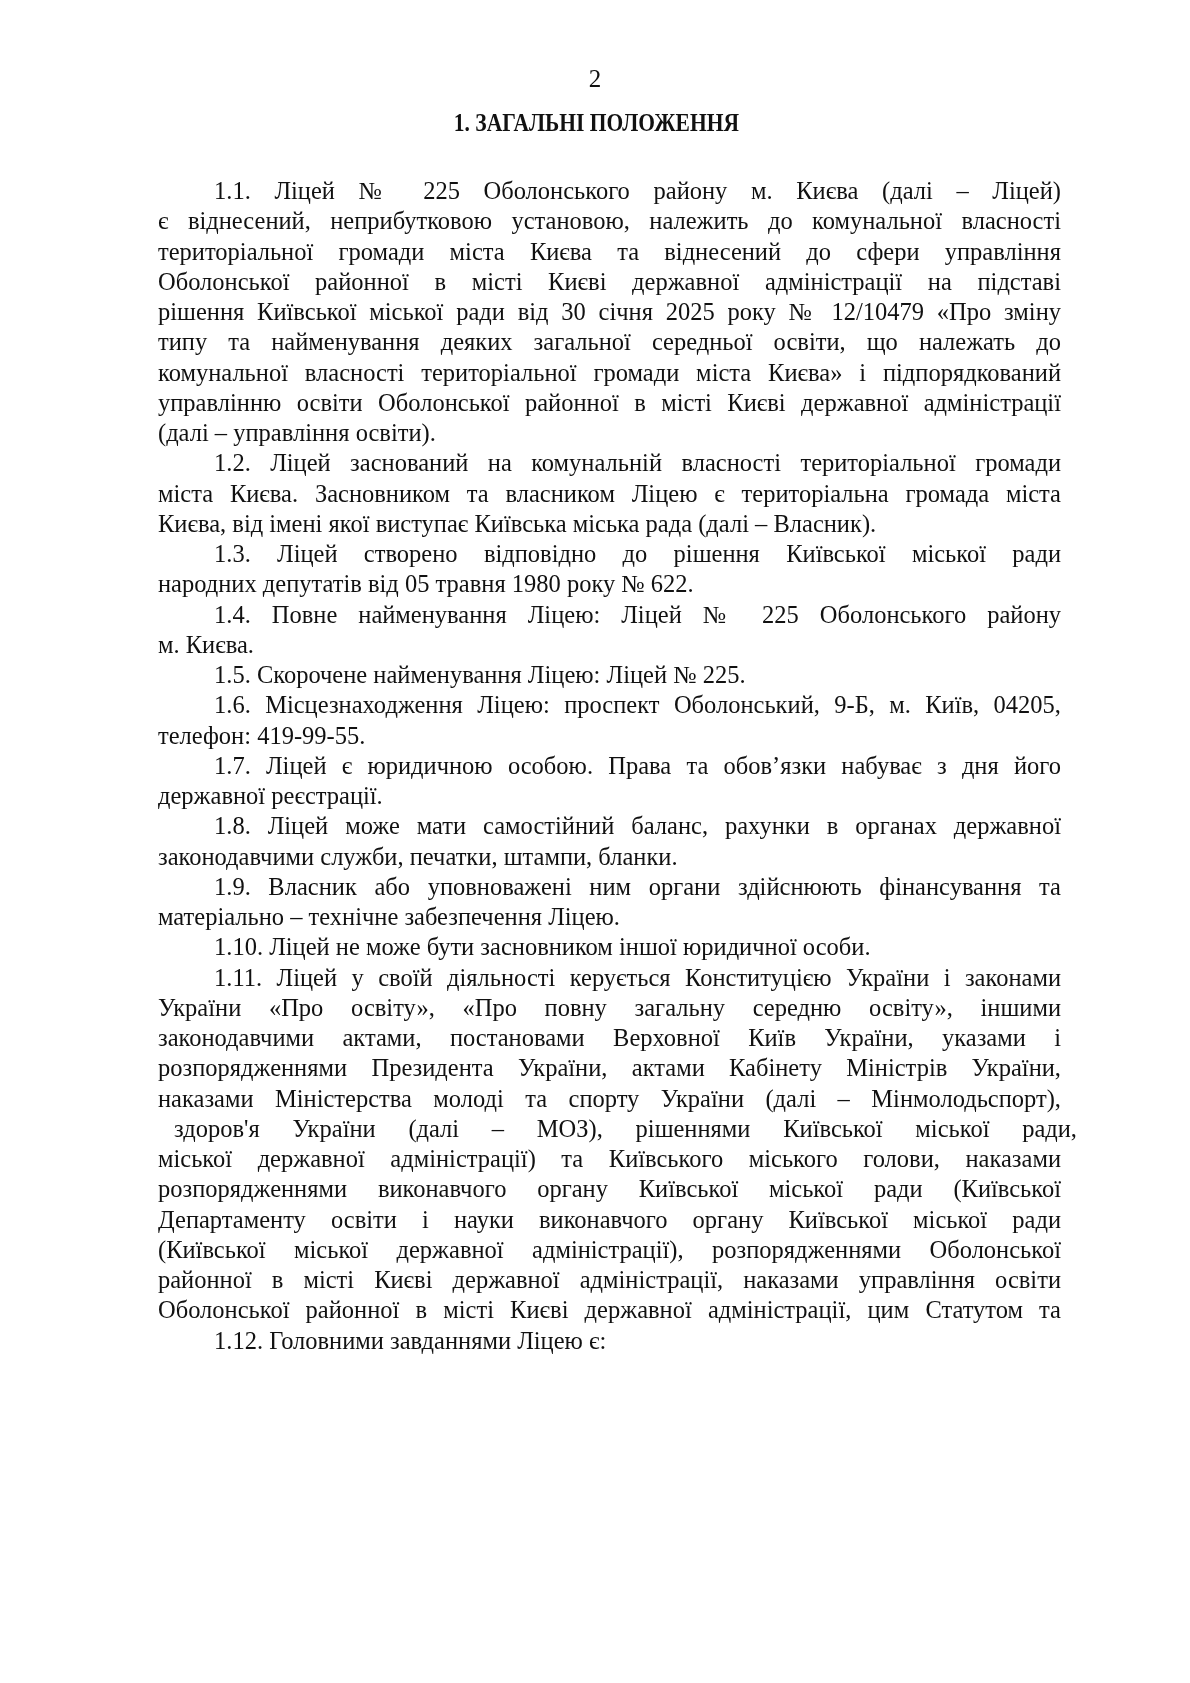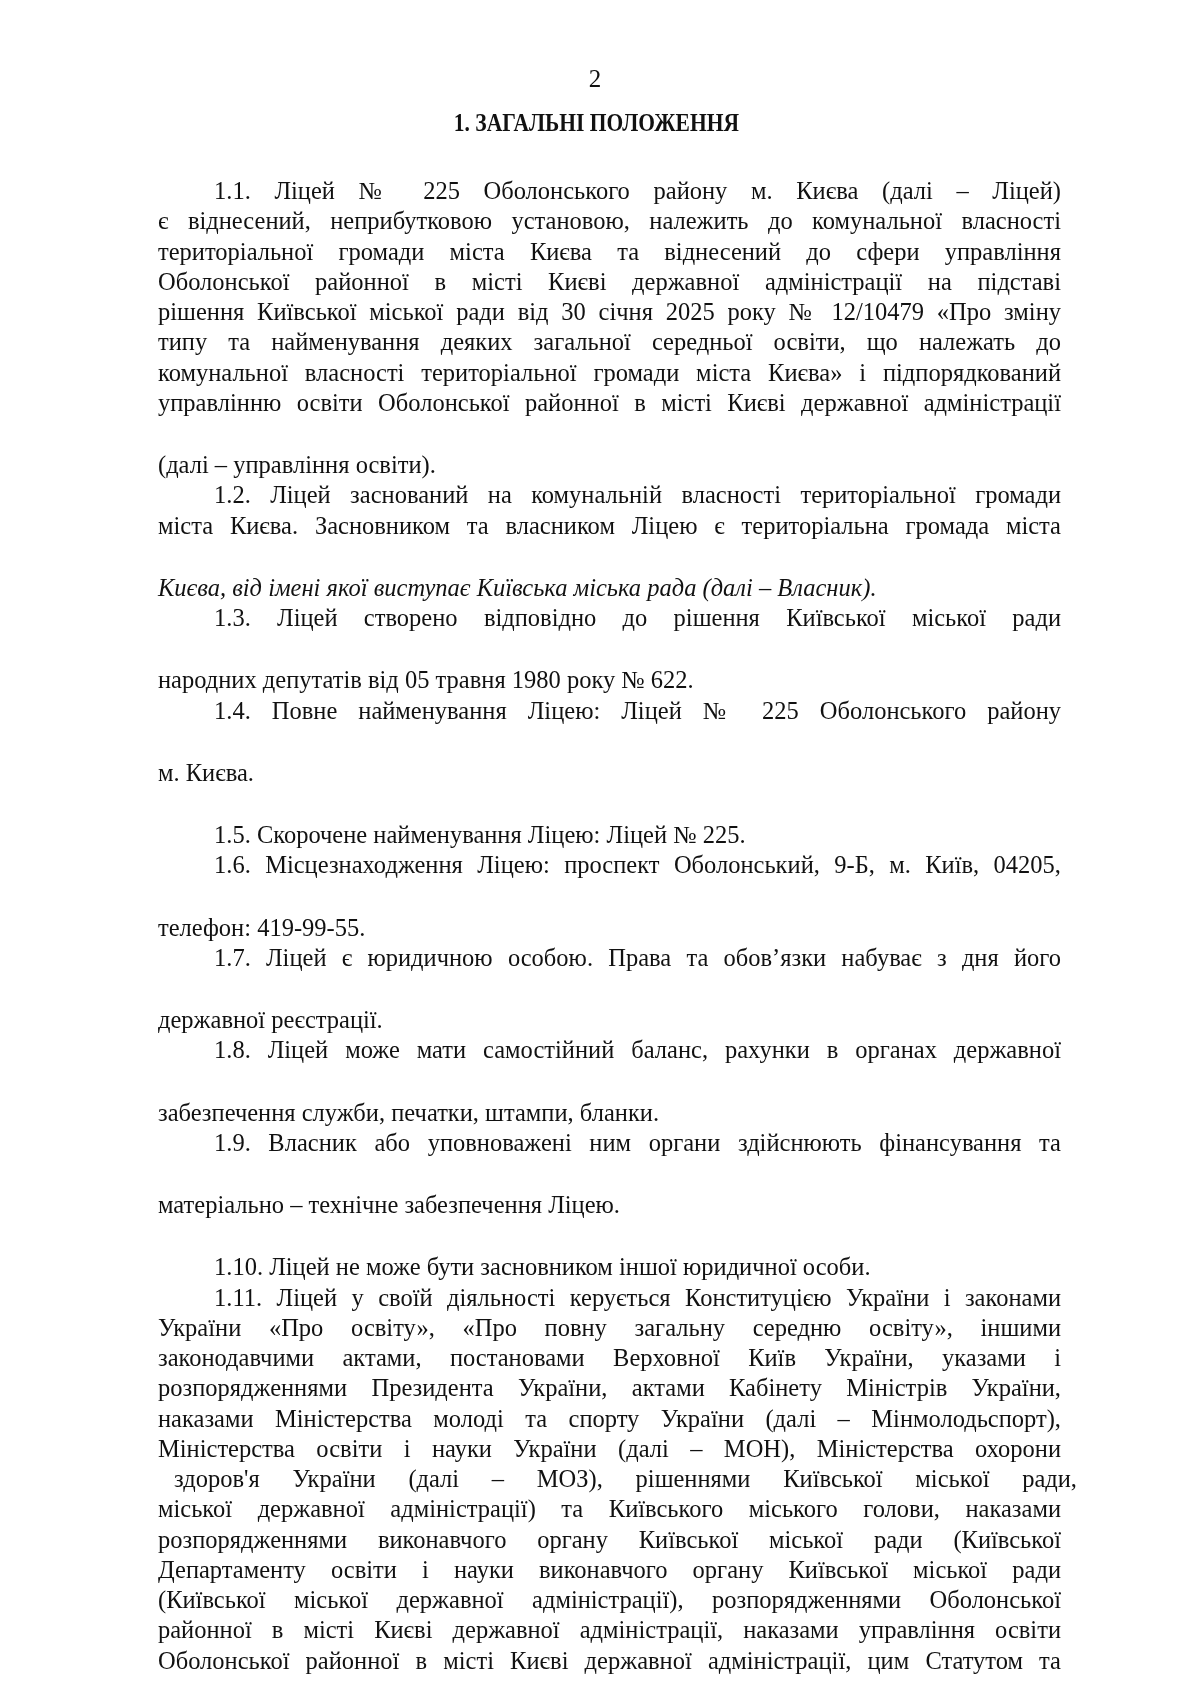--- a/index.html
+++ b/index.html
@@ -20,21 +20,21 @@
   }
   .body-text {
     position: absolute; top: 176px; left: 158px; width: 903px;
     font-size: 24.5px; line-height: 30.25px;
   }
   .line {
     display: block; height: 30.25px; white-space: nowrap;
     text-align: justify; text-align-last: justify;
     overflow: visible;
   }
-  .line.last { text-align-last: left; margin-top: 32px; }
+  .line.last { text-align-last: left; }
   .line.indent { padding-left: 56px; }
   .line .t { display: inline-block; width: 100%; text-align: justify; text-align-last: justify; }
   .line.last .t { text-align-last: left; }
 </style>
 </head>
 <body>
 
 <div class="page">
   <div class="page-number">2</div>
   <div class="heading">1. ЗАГАЛЬНІ ПОЛОЖЕННЯ</div>
@@ -46,21 +46,21 @@
         <div class="line"><span class="t" style="width: 903px; display: inline-block;">Оболонської районної в місті Києві державної адміністрації на підставі</span></div>
         <div class="line"><span class="t" style="width: 903px; display: inline-block;">рішення Київської міської ради від 30 січня 2025 року № 12/10479 «Про зміну</span></div>
         <div class="line"><span class="t" style="width: 903px; display: inline-block;">типу та найменування деяких загальної середньої освіти, що належать до</span></div>
         <div class="line"><span class="t" style="width: 903px; display: inline-block;">комунальної власності територіальної громади міста Києва» і підпорядкований</span></div>
         <div class="line"><span class="t" style="width: 903px; display: inline-block;">управлінню освіти Оболонської районної в місті Києві державної адміністрації</span></div>
         <div class="line last"><span class="t" style="width: auto; display: inline-block;">(далі – управління освіти).</span></div>
       </div>
       <div>
         <div class="line indent"><span class="t" style="width: 847px; display: inline-block;">1.2. Ліцей заснований на комунальній власності територіальної громади</span></div>
         <div class="line"><span class="t" style="width: 903px; display: inline-block;">міста Києва. Засновником та власником Ліцею є територіальна громада міста</span></div>
-        <div class="line last"><span class="t" style="width: auto; display: inline-block; font-style: italic;">Києва, від імені якої виступає Київська міська рада (далі – Власник).</span></div>
+        <div class="line last"><span class="t" style="width: auto; display: inline-block;">Києва, від імені якої виступає Київська міська рада (далі – Власник).</span></div>
       </div>
       <div>
         <div class="line indent"><span class="t" style="width: 847px; display: inline-block;">1.3. Ліцей створено відповідно до рішення Київської міської ради</span></div>
         <div class="line last"><span class="t" style="width: auto; display: inline-block;">народних депутатів від 05 травня 1980 року № 622.</span></div>
       </div>
       <div>
         <div class="line indent"><span class="t" style="width: 847px; display: inline-block;">1.4. Повне найменування Ліцею: Ліцей № 225 Оболонського району</span></div>
         <div class="line last"><span class="t" style="width: auto; display: inline-block;">м. Києва.</span></div>
       </div>
       <div>
@@ -69,36 +69,35 @@
       <div>
         <div class="line indent"><span class="t" style="width: 847px; display: inline-block;">1.6. Місцезнаходження Ліцею: проспект Оболонський, 9-Б, м. Київ, 04205,</span></div>
         <div class="line last"><span class="t" style="width: auto; display: inline-block;">телефон: 419-99-55.</span></div>
       </div>
       <div>
         <div class="line indent"><span class="t" style="width: 847px; display: inline-block;">1.7. Ліцей є юридичною особою. Права та обов’язки набуває з дня його</span></div>
         <div class="line last"><span class="t" style="width: auto; display: inline-block;">державної реєстрації.</span></div>
       </div>
       <div>
         <div class="line indent"><span class="t" style="width: 847px; display: inline-block;">1.8. Ліцей може мати самостійний баланс, рахунки в органах державної</span></div>
-        <div class="line last"><span class="t" style="width: auto; display: inline-block;">забезпечення служби, печатки, штампи, бланки.</span></div>
+        <div class="line last"><span class="t" style="width: auto; display: inline-block;">законодавчими служби, печатки, штампи, бланки.</span></div>
       </div>
       <div>
         <div class="line indent"><span class="t" style="width: 847px; display: inline-block;">1.9. Власник або уповноважені ним органи здійснюють фінансування та</span></div>
         <div class="line last"><span class="t" style="width: auto; display: inline-block;">матеріально – технічне забезпечення Ліцею.</span></div>
       </div>
       <div>
         <div class="line indent last"><span class="t" style="width: auto; display: inline-block;">1.10. Ліцей не може бути засновником іншої юридичної особи.</span></div>
       </div>
       <div>
         <div class="line indent"><span class="t" style="width: 847px; display: inline-block;">1.11. Ліцей у своїй діяльності керується Конституцією України і законами</span></div>
         <div class="line"><span class="t" style="width: 903px; display: inline-block;">України «Про освіту», «Про повну загальну середню освіту», іншими</span></div>
         <div class="line"><span class="t" style="width: 903px; display: inline-block;">законодавчими актами, постановами Верховної Київ України, указами і</span></div>
         <div class="line"><span class="t" style="width: 903px; display: inline-block;">розпорядженнями Президента України, актами Кабінету Міністрів України,</span></div>
         <div class="line"><span class="t" style="width: 903px; display: inline-block;">наказами Міністерства молоді та спорту України (далі – Мінмолодьспорт),</span></div>
-        <div class="line"><span class="t" style="width: 903px; display: inline-block;">Міністерства освіти і науки України (далі – МОН), Міністерства охорони</span></div>
         <div class="line"><span class="t" style="width: 903px; display: inline-block; margin-left: 16px;">здоров'я України (далі – МОЗ), рішеннями Київської міської ради,</span></div>
         <div class="line"><span class="t" style="width: 903px; display: inline-block;">міської державної адміністрації) та Київського міського голови, наказами</span></div>
         <div class="line"><span class="t" style="width: 903px; display: inline-block;">розпорядженнями виконавчого органу Київської міської ради (Київської</span></div>
         <div class="line"><span class="t" style="width: 903px; display: inline-block;">Департаменту освіти і науки виконавчого органу Київської міської ради</span></div>
         <div class="line"><span class="t" style="width: 903px; display: inline-block;">(Київської міської державної адміністрації), розпорядженнями Оболонської</span></div>
         <div class="line"><span class="t" style="width: 903px; display: inline-block;">районної в місті Києві державної адміністрації, наказами управління освіти</span></div>
         <div class="line"><span class="t" style="width: 903px; display: inline-block;">Оболонської районної в місті Києві державної адміністрації, цим Статутом та</span></div>
       </div>
       <div>
         <div class="line indent last"><span class="t" style="width: auto; display: inline-block;">1.12. Головними завданнями Ліцею є:</span></div>

